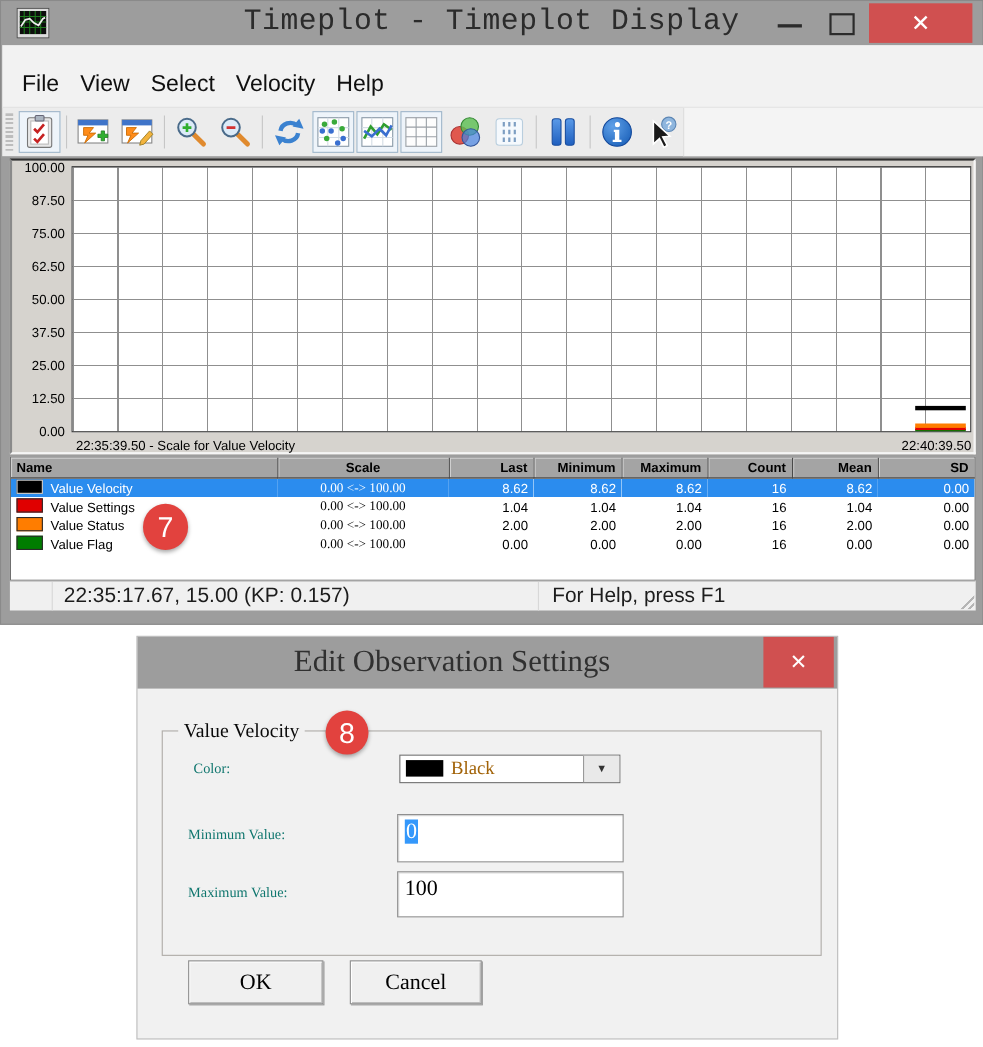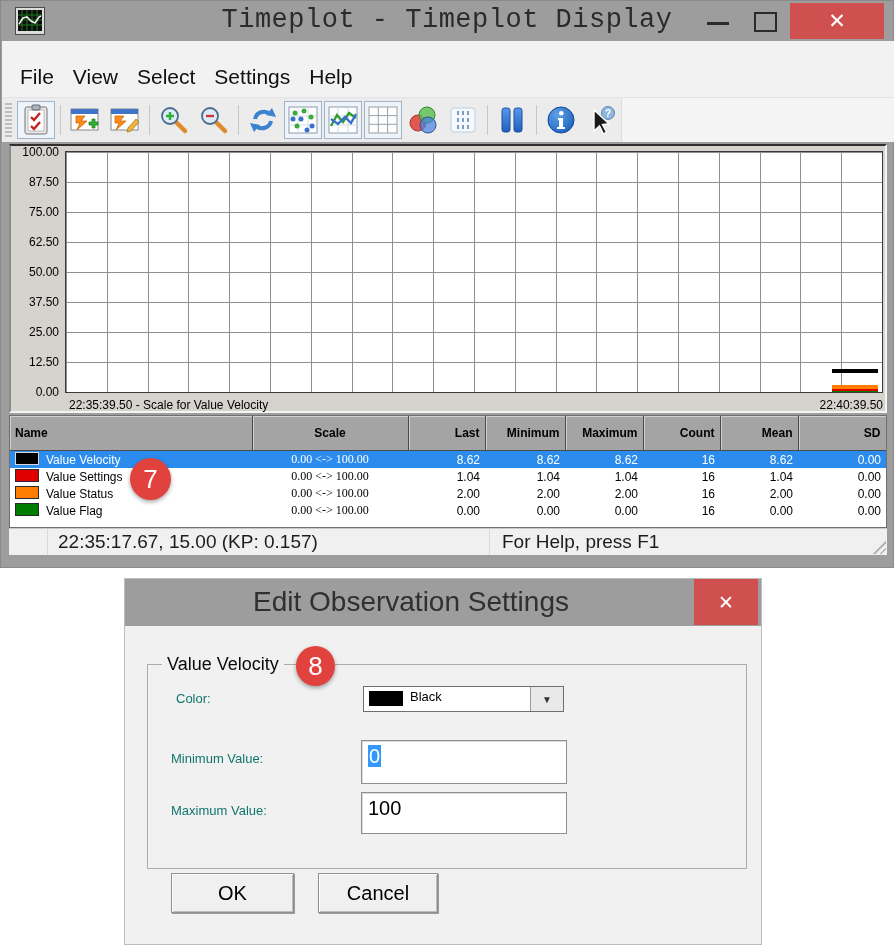--- a/index.html
+++ b/index.html
@@ -62,21 +62,21 @@
   .x-label-row{position:absolute;left:54px;top:250px;width:818px;height:16px;font-size:12px;color:#000;}
   .x-left{position:absolute;left:4px;top:2px;}
   .x-right{position:absolute;right:0px;top:2px;}
   
   .list-panel{
     position:absolute;left:8px;top:414px;width:878px;height:113px;background:#ffffff;
     border:1px solid #6f6f6f;box-sizing:border-box;overflow:hidden;
   }
   table.obs{border-collapse:collapse;width:876px;table-layout:fixed;font-size:12px;color:#000;}
   table.obs th{
-    height:34px;background:#a4a4a4;font-weight:bold;text-align:right;padding:0 5px;
+    height:18px;background:#a4a4a4;font-weight:bold;text-align:right;padding:0 5px;
     border-right:1px solid #4a4a4a;border-bottom:1px solid #4a4a4a;
     box-shadow:inset 1px 1px 0 #cfcfcf;white-space:nowrap;overflow:hidden;
   }
   table.obs th.al{text-align:left;}  table.obs th.ac{text-align:center;}
   table.obs td{height:17px;padding:0 5px;text-align:right;white-space:nowrap;overflow:hidden;}
   table.obs td.al{text-align:left;}  table.obs td.ac{text-align:center;font-family:Liberation Serif, serif;}
   tr.selected td{background:#2b8cee;color:#ffffff;}
   .swatch{display:inline-block;width:22px;height:11px;border:1px solid #2a2a2a;vertical-align:-1px;margin-right:7px;}
   tr.selected .swatch{border-color:#d8d8d8;}
   
@@ -97,21 +97,21 @@
   .badge{
     position:absolute;border-radius:50%;background:#e2423e;color:#fff;
     display:flex;align-items:center;justify-content:center;font-size:26px;
     box-shadow:0 2px 4px rgba(0,0,0,.35);z-index:20;
   }
   .badge7{left:130px;top:458px;width:41px;height:42px;}
   .badge8{left:296px;top:646px;width:39px;height:40px;}
   
   .dialog{
     position:absolute;left:124px;top:578px;width:638px;height:367px;background:#f1f1f1;
-    border:1px solid #bdbdbd;box-sizing:border-box;
+    border:1px solid #bdbdbd;box-sizing:border-box;font-family:Liberation Serif, serif;
   }
   .dlg-title{position:relative;height:47px;background:#9d9d9d;}
   .dlg-title .dtitle{
     position:absolute;left:0;right:64px;top:7px;text-align:center;
     font-size:28px;color:#303030;font-weight:400;
   }
   .dlg-close{
     position:absolute;right:3px;top:0;width:64px;height:46px;background:#d05050;
     color:#fff;font-size:19px;display:flex;align-items:center;justify-content:center;
   }
@@ -122,21 +122,21 @@
   }
   .dlg-label{position:absolute;font-size:13px;color:#0f766e;}
   .lbl-color{left:51px;top:112px;}
   .lbl-min{left:46px;top:172px;}
   .lbl-max{left:46px;top:224px;}
   .combo{
     position:absolute;left:238px;top:107px;width:201px;height:26px;background:#fff;
     border:1px solid #6f6f6f;box-sizing:border-box;
   }
   .combo-swatch{position:absolute;left:5px;top:4px;width:34px;height:15px;background:#000;}
-  .combo-text{position:absolute;left:46px;top:2px;font-size:13px;color:#000000;}
+  .combo-text{position:absolute;left:46px;top:2px;font-size:17px;color:#a16207;}
   .combo-btn{
     position:absolute;right:0;top:0;width:32px;height:24px;background:#e9e9e9;
     border-left:1px solid #9a9a9a;display:flex;align-items:center;justify-content:center;
     font-size:10px;color:#333;
   }
   .textbox{
     position:absolute;left:236px;width:206px;background:#fff;border:1px solid #8f8f8f;
     box-sizing:border-box;font-size:20px;color:#000;padding:4px 6px;
     box-shadow:inset 1px 1px 0 #dcdcdc;
   }
@@ -170,21 +170,21 @@
     <div class="max-btn"></div>
     <div class="close-btn">
         <span>✕</span>
       </div>
   </div>
 
   <div class="menubar">
       <div class="menu-item">File</div>
       <div class="menu-item">View</div>
       <div class="menu-item">Select</div>
-      <div class="menu-item">Settings</div>
+      <div class="menu-item">Velocity</div>
       <div class="menu-item">Help</div>
     </div>
 
   <div class="toolbar">
     <div class="gripper"></div>
     <div class="tbtn framed">
       <svg width="28" height="32" viewBox="0 0 28 32">
         <rect x="3" y="3" width="22" height="27" rx="2" fill="#e8e8e8" stroke="#777"></rect>
         <rect x="6" y="6" width="16" height="21" fill="#fff" stroke="#bbb"></rect>
         <rect x="10" y="1" width="8" height="5" rx="1" fill="#aab4c0" stroke="#667"></rect>

